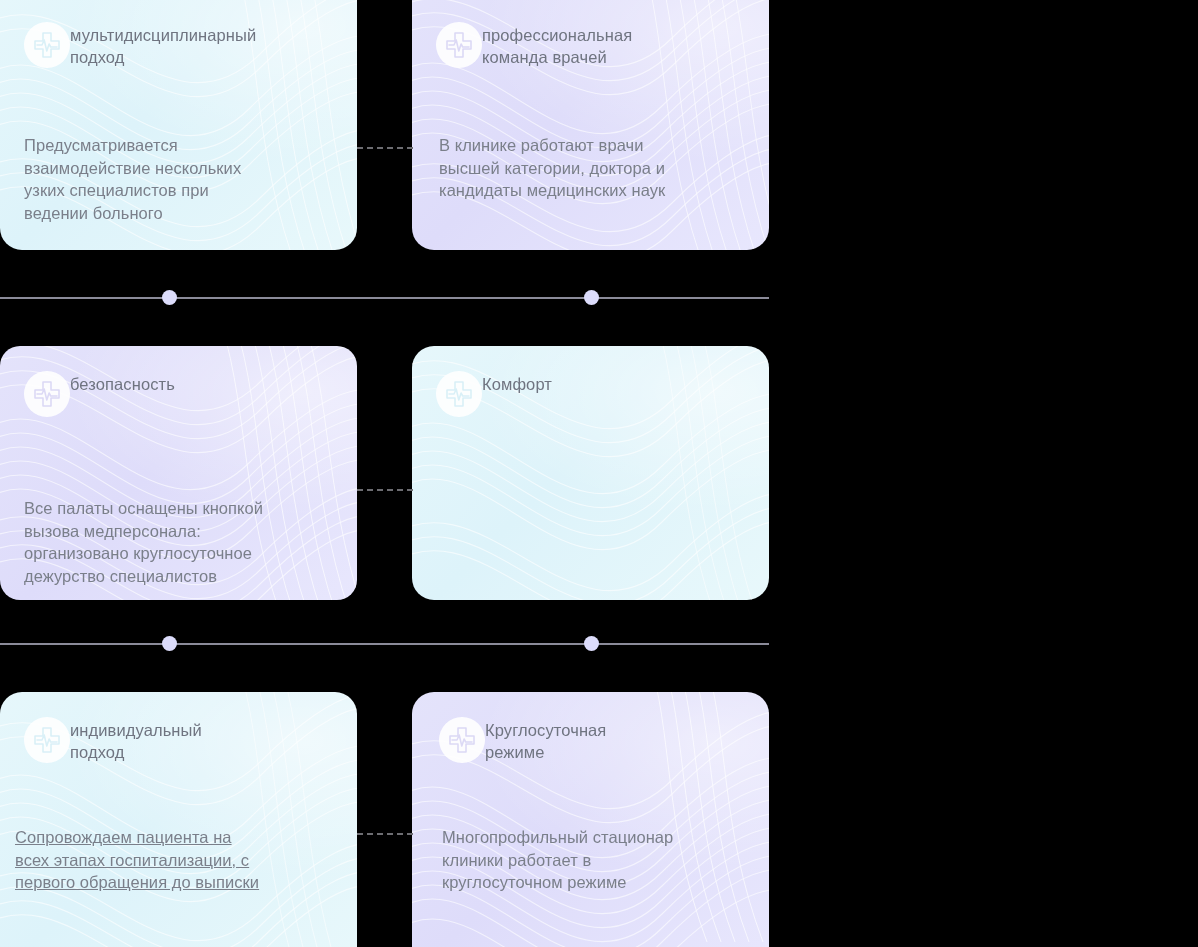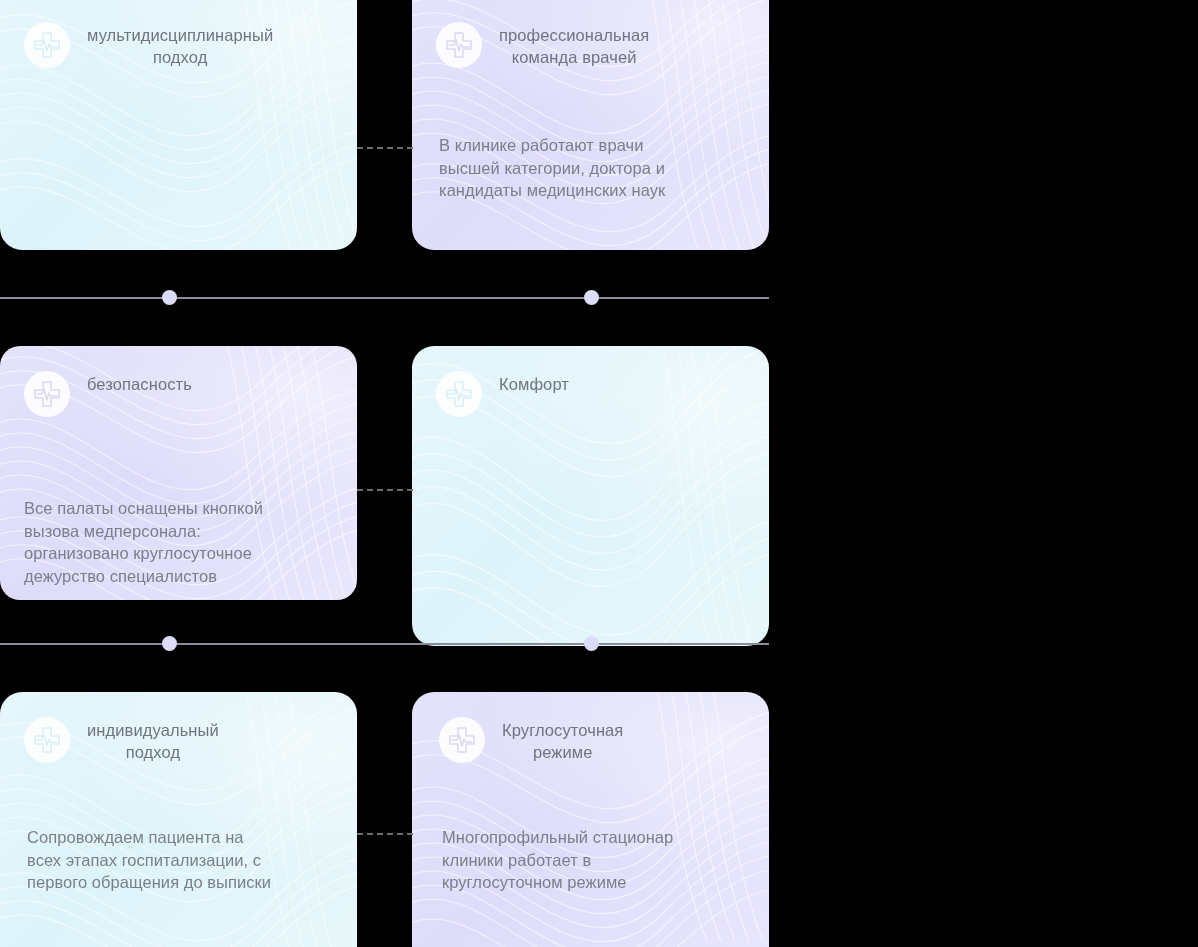--- a/index.html
+++ b/index.html
@@ -56,22 +56,20 @@
     z-index: 2;
     height: 100%;
     box-sizing: border-box;
   }
 
   
   .card-head {
     position: absolute;
     display: flex;
     align-items: flex-start;
-    gap: 17px;
-    text-align: center;
   }
   .icon-badge {
     width: 46px;
     height: 46px;
     border-radius: 50%;
     background: #ffffff;
     flex: 0 0 46px;
     display: flex;
     align-items: center;
     justify-content: center;
@@ -161,20 +159,24 @@
       <div class="card-head" style="left:24px; top:44px; width:310px;">
         <span class="icon-badge">
           <svg width="30" height="30" viewBox="0 0 30 30" aria-hidden="true">
             <path d="M11 3 h8 v8 h8 v8 h-8 v8 h-8 v-8 h-8 v-8 h8 z" fill="none" stroke="#d9f0f7" stroke-width="1.6" stroke-linejoin="round"></path>
             <path d="M5 15 h5 l2.2 -5 l2.6 11 l2.3 -7 l1.6 3 h6.3" fill="none" stroke="#d9f0f7" stroke-width="1.6" stroke-linecap="round" stroke-linejoin="round"></path>
           </svg>
         </span>
         <span class="card-title">мультидисциплинарный
 подход</span>
       </div>
+      <div class="card-body" style="left:24px; top:156px; width:310px;">Предусматривается
+взаимодействие нескольких
+узких специалистов при
+ведении больного</div>
     </div>
   </div>
 
   <div class="card theme-lilac" style="left:412px; top:-22px; width:357px; height:272px;">
     <div class="swirl">
       <svg viewBox="0 0 357 272" preserveAspectRatio="none" aria-hidden="true">
         <g fill="none" stroke="#ffffff" stroke-width="1.1" opacity="0.75">
           <path d="M-30 108 C 60 18, 150 228, 250 128 S 400 38, 430 118"></path>
           <path d="M-30 122 C 60 32, 150 242, 250 142 S 400 52, 430 132"></path>
           <path d="M-30 136 C 60 46, 150 256, 250 156 S 400 66, 430 146"></path>
@@ -264,21 +266,21 @@
         </span>
         <span class="card-title">безопасность</span>
       </div>
       <div class="card-body" style="left:24px; top:151px; width:320px;">Все палаты оснащены кнопкой
 вызова медперсонала:
 организовано круглосуточное
 дежурство специалистов</div>
     </div>
   </div>
 
-  <div class="card theme-mint" style="left:412px; top:346px; width:357px; height:300px;">
+  <div class="card theme-mint" style="left:412px; top:346px; width:357px; height:254px;">
     <div class="swirl">
       <svg viewBox="0 0 357 254" preserveAspectRatio="none" aria-hidden="true">
         <g fill="none" stroke="#ffffff" stroke-width="1.1" opacity="0.8">
           <path d="M-30 100 C 60 10, 150 220, 250 120 S 400 30, 430 110"></path>
           <path d="M-30 114 C 60 24, 150 234, 250 134 S 400 44, 430 124"></path>
           <path d="M-30 128 C 60 38, 150 248, 250 148 S 400 58, 430 138"></path>
           <path d="M-30 142 C 60 52, 150 262, 250 162 S 400 72, 430 152"></path>
           <path d="M-30 156 C 60 66, 150 276, 250 176 S 400 86, 430 166"></path>
           <path d="M-30 62 C 70 -18, 160 182, 260 82 S 400 2, 430 72"></path>
           <path d="M-30 48 C 70 -32, 160 168, 260 68 S 400 -12, 430 58"></path>
@@ -344,21 +346,21 @@
       <div class="card-head" style="left:24px; top:25px; width:310px;">
         <span class="icon-badge">
           <svg width="30" height="30" viewBox="0 0 30 30" aria-hidden="true">
             <path d="M11 3 h8 v8 h8 v8 h-8 v8 h-8 v-8 h-8 v-8 h8 z" fill="none" stroke="#d9f0f7" stroke-width="1.6" stroke-linejoin="round"></path>
             <path d="M5 15 h5 l2.2 -5 l2.6 11 l2.3 -7 l1.6 3 h6.3" fill="none" stroke="#d9f0f7" stroke-width="1.6" stroke-linecap="round" stroke-linejoin="round"></path>
           </svg>
         </span>
         <span class="card-title">индивидуальный
 подход</span>
       </div>
-      <div class="card-body" style="left:27px; top:134px; width:320px;">Сопровождаем пациента на
+      <div class="card-body" style="left:15px; top:134px; width:320px;text-decoration:underline;">Сопровождаем пациента на
 всех этапах госпитализации, с
 первого обращения до выписки</div>
     </div>
   </div>
 
   <div class="card theme-lilac" style="left:412px; top:692px; width:357px; height:277px;">
     <div class="swirl">
       <svg viewBox="0 0 357 277" preserveAspectRatio="none" aria-hidden="true">
         <g fill="none" stroke="#ffffff" stroke-width="1.1" opacity="0.75">
           <path d="M-30 118 C 60 28, 150 238, 250 138 S 400 48, 430 128"></path>

